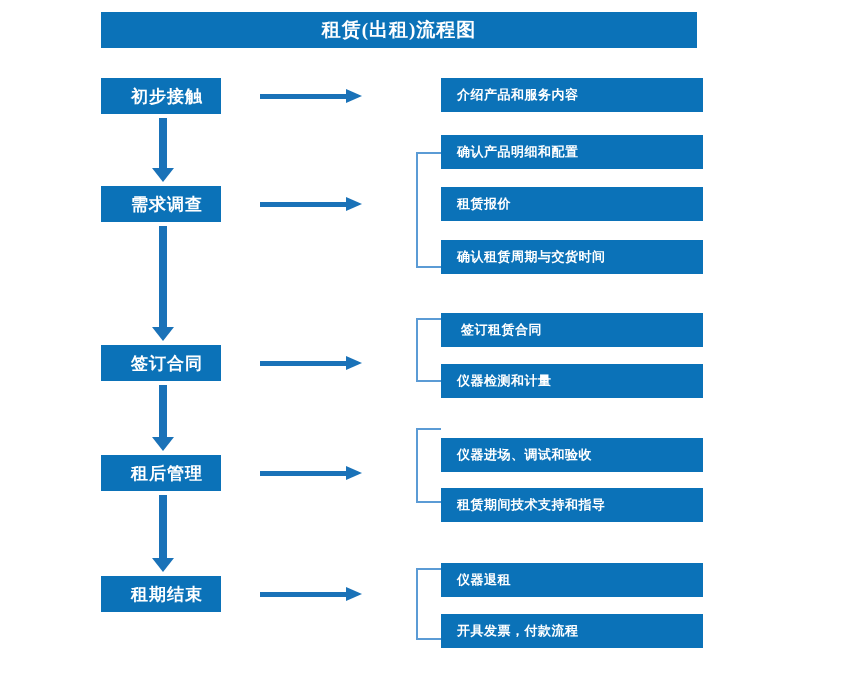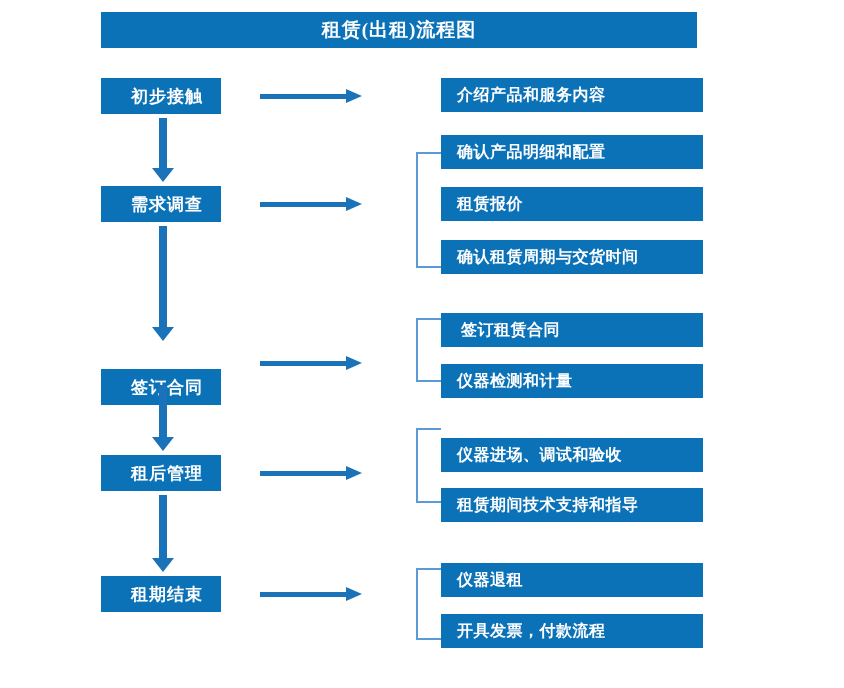--- a/index.html
+++ b/index.html
@@ -57,21 +57,21 @@
   
   .detail-box {
     position: absolute;
     left: 441px;
     width: 262px;
     height: 34px;
     background: #0b72b8;
     color: #ffffff;
     display: flex;
     align-items: center;
-    font-size: 16px;
+    font-size: 13px;
     font-weight: bold;
     padding-left: 16px;
     box-sizing: border-box;
     letter-spacing: 0.5px;
   }
 
   
   .h-arrow {
     position: absolute;
     left: 260px;
@@ -135,21 +135,21 @@
 <body>
 
 <div id="canvas">
 
   <div class="title-bar">租赁(出租)流程图</div>
 
   <div class="stage-box" style="top:78px;">初步接触</div>
 
   <div class="stage-box" style="top:186px;">需求调查</div>
 
-  <div class="stage-box" style="top:345px;margin-top:24px;">签订合同</div>
+  <div class="stage-box" style="top:345px;">签订合同</div>
 
   <div class="stage-box" style="top:455px;">租后管理</div>
 
   <div class="stage-box" style="top:576px;">租期结束</div>
 
   <div class="v-arrow" style="top:118px; height:64px;">
     <div class="shaft" style="height:50px;"></div>
     <div class="head" style="top:50px;"></div>
   </div>
 

